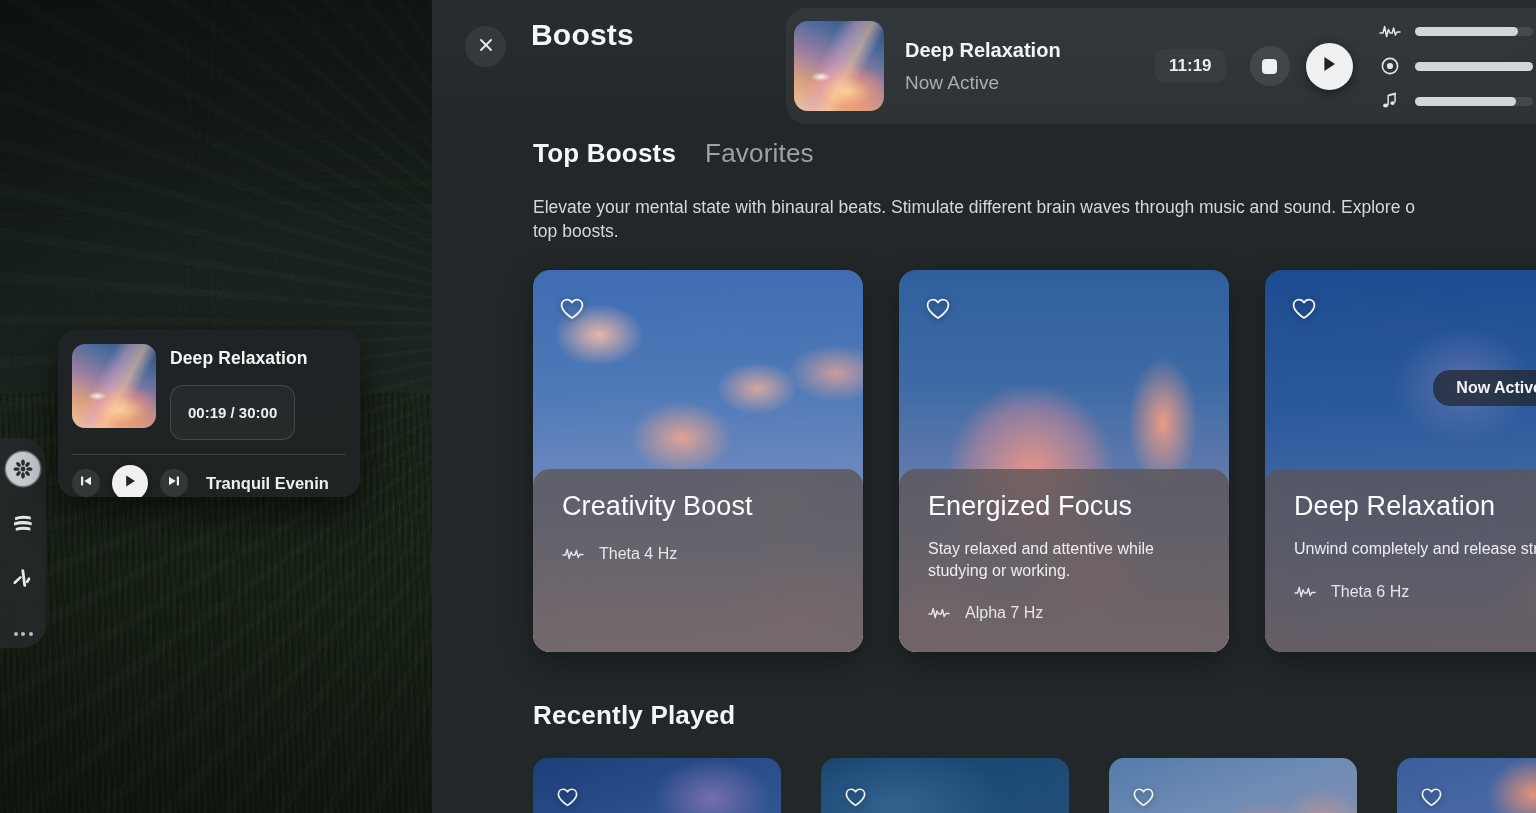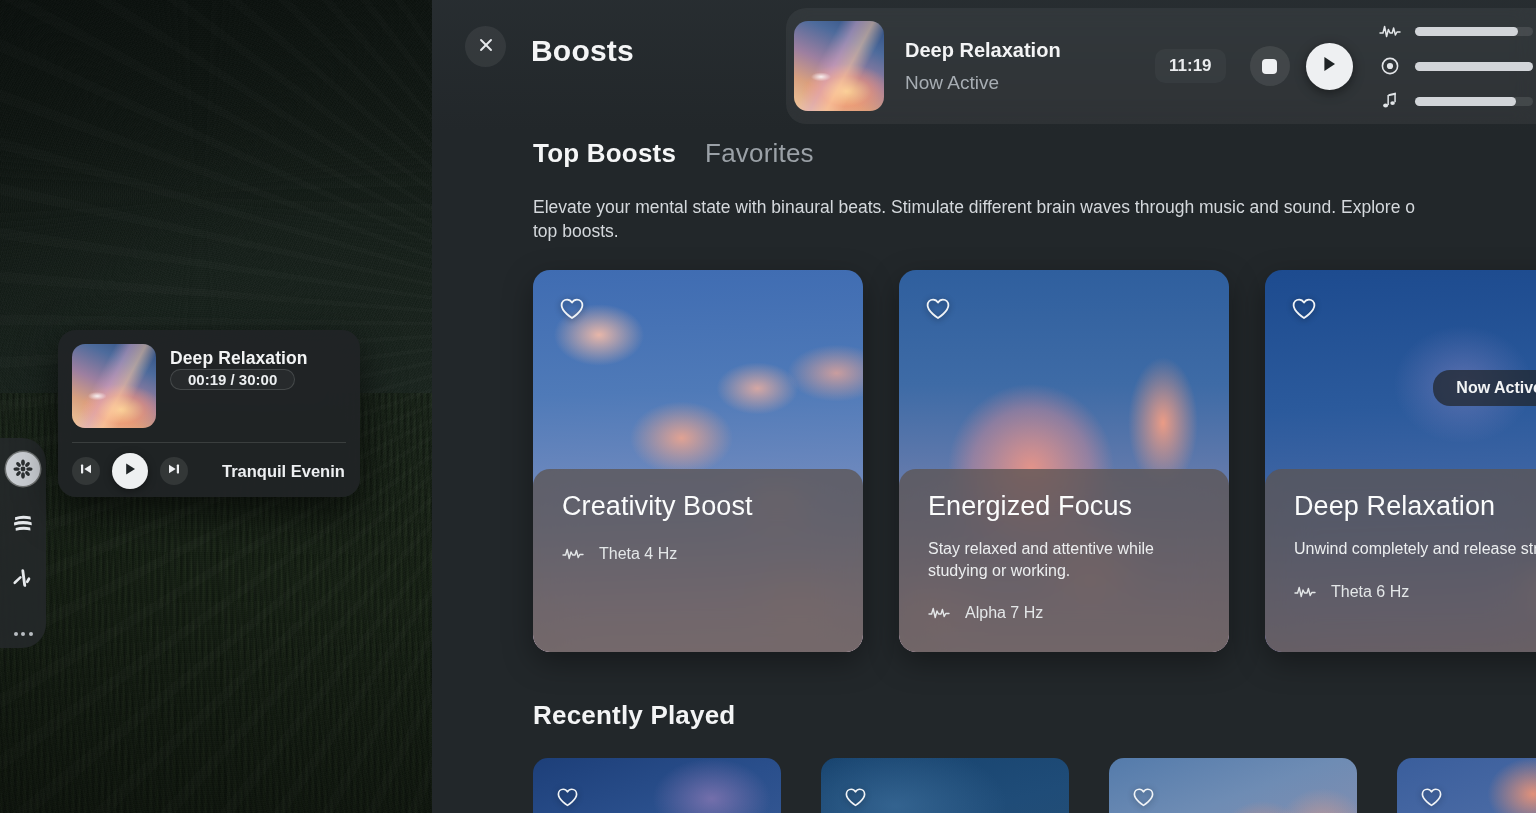--- a/index.html
+++ b/index.html
@@ -78,40 +78,40 @@
   .art-sunset::after {
     content:""; position:absolute; inset:0;
     background:
       radial-gradient(ellipse 16% 7% at 30% 62%, rgba(255,255,255,0.85) 0%, rgba(255,255,255,0) 70%),
       linear-gradient(118deg, rgba(0,0,0,0) 34%, rgba(220,170,200,0.5) 46%, rgba(255,205,165,0.55) 58%, rgba(0,0,0,0) 70%);
   }
   #mini-art { width:84px; height:84px; }
   #mini-meta { flex:1; min-width:0; padding-top:4px; }
   #mini-title { color:#f2f3f4; font-size:17.5px; font-weight:bold; letter-spacing:.1px; white-space:nowrap; }
   #mini-time-pill {
-    margin-top:0; display:inline-block;
-    padding:1px 17px; border-radius:13px;
+    margin-top:16px; display:inline-block;
+    padding:18px 17px; border-radius:13px;
     border:1px solid rgba(255,255,255,0.14);
     background:rgba(255,255,255,0.035);
     color:#eceef0; font-size:15px; font-weight:bold;
   }
   #mini-divider { height:1px; background:rgba(255,255,255,0.12); margin:14px 14px 0 14px; }
   #mini-controls { display:flex; align-items:center; gap:12px; padding:10px 14px 0 14px; }
   .ctrl-sm {
     width:28px; height:28px; border-radius:50%;
     background:rgba(255,255,255,0.09);
     display:flex; align-items:center; justify-content:center; cursor:pointer;
   }
   .ctrl-lg {
     width:36px; height:36px; border-radius:50%;
     background:#eef0f1;
     display:flex; align-items:center; justify-content:center; cursor:pointer;
     box-shadow:0 2px 8px rgba(0,0,0,0.4);
   }
-  #mini-sub { color:#edeff1; font-size:16.5px; font-weight:bold; white-space:nowrap; overflow:hidden; margin-left:22px; }
+  #mini-sub { color:#edeff1; font-size:16.5px; font-weight:bold; white-space:nowrap; overflow:hidden; margin-left:6px; }
 
   
   #panel {
     position:absolute; left:432px; top:0; width:1104px; height:813px;
     background:#22272a;
     overflow:hidden;
   }
   #panel-glass {
     position:absolute; inset:0;
     background:linear-gradient(180deg, rgba(44,50,54,0.55) 0px, rgba(34,39,42,0.0) 130px);
@@ -120,21 +120,21 @@
 
   
   #header { position:relative; height:120px; }
   #close-btn {
     position:absolute; left:33px; top:26px;
     width:41px; height:41px; border-radius:50%;
     background:rgba(255,255,255,0.07);
     display:flex; align-items:center; justify-content:center; cursor:pointer;
   }
   #page-title {
-    position:absolute; left:99px; top:34px;
+    position:absolute; left:99px; top:18px;
     color:#f4f5f6; font-size:30px; font-weight:bold; letter-spacing:.2px;
   }
 
   #nowplay-bar {
     position:absolute; left:354px; top:8px; width:760px; height:116px;
     background:rgba(255,255,255,0.055);
     border-radius:20px 0 0 20px;
     display:flex; align-items:center;
     padding-left:8px;
     backdrop-filter:blur(10px);

